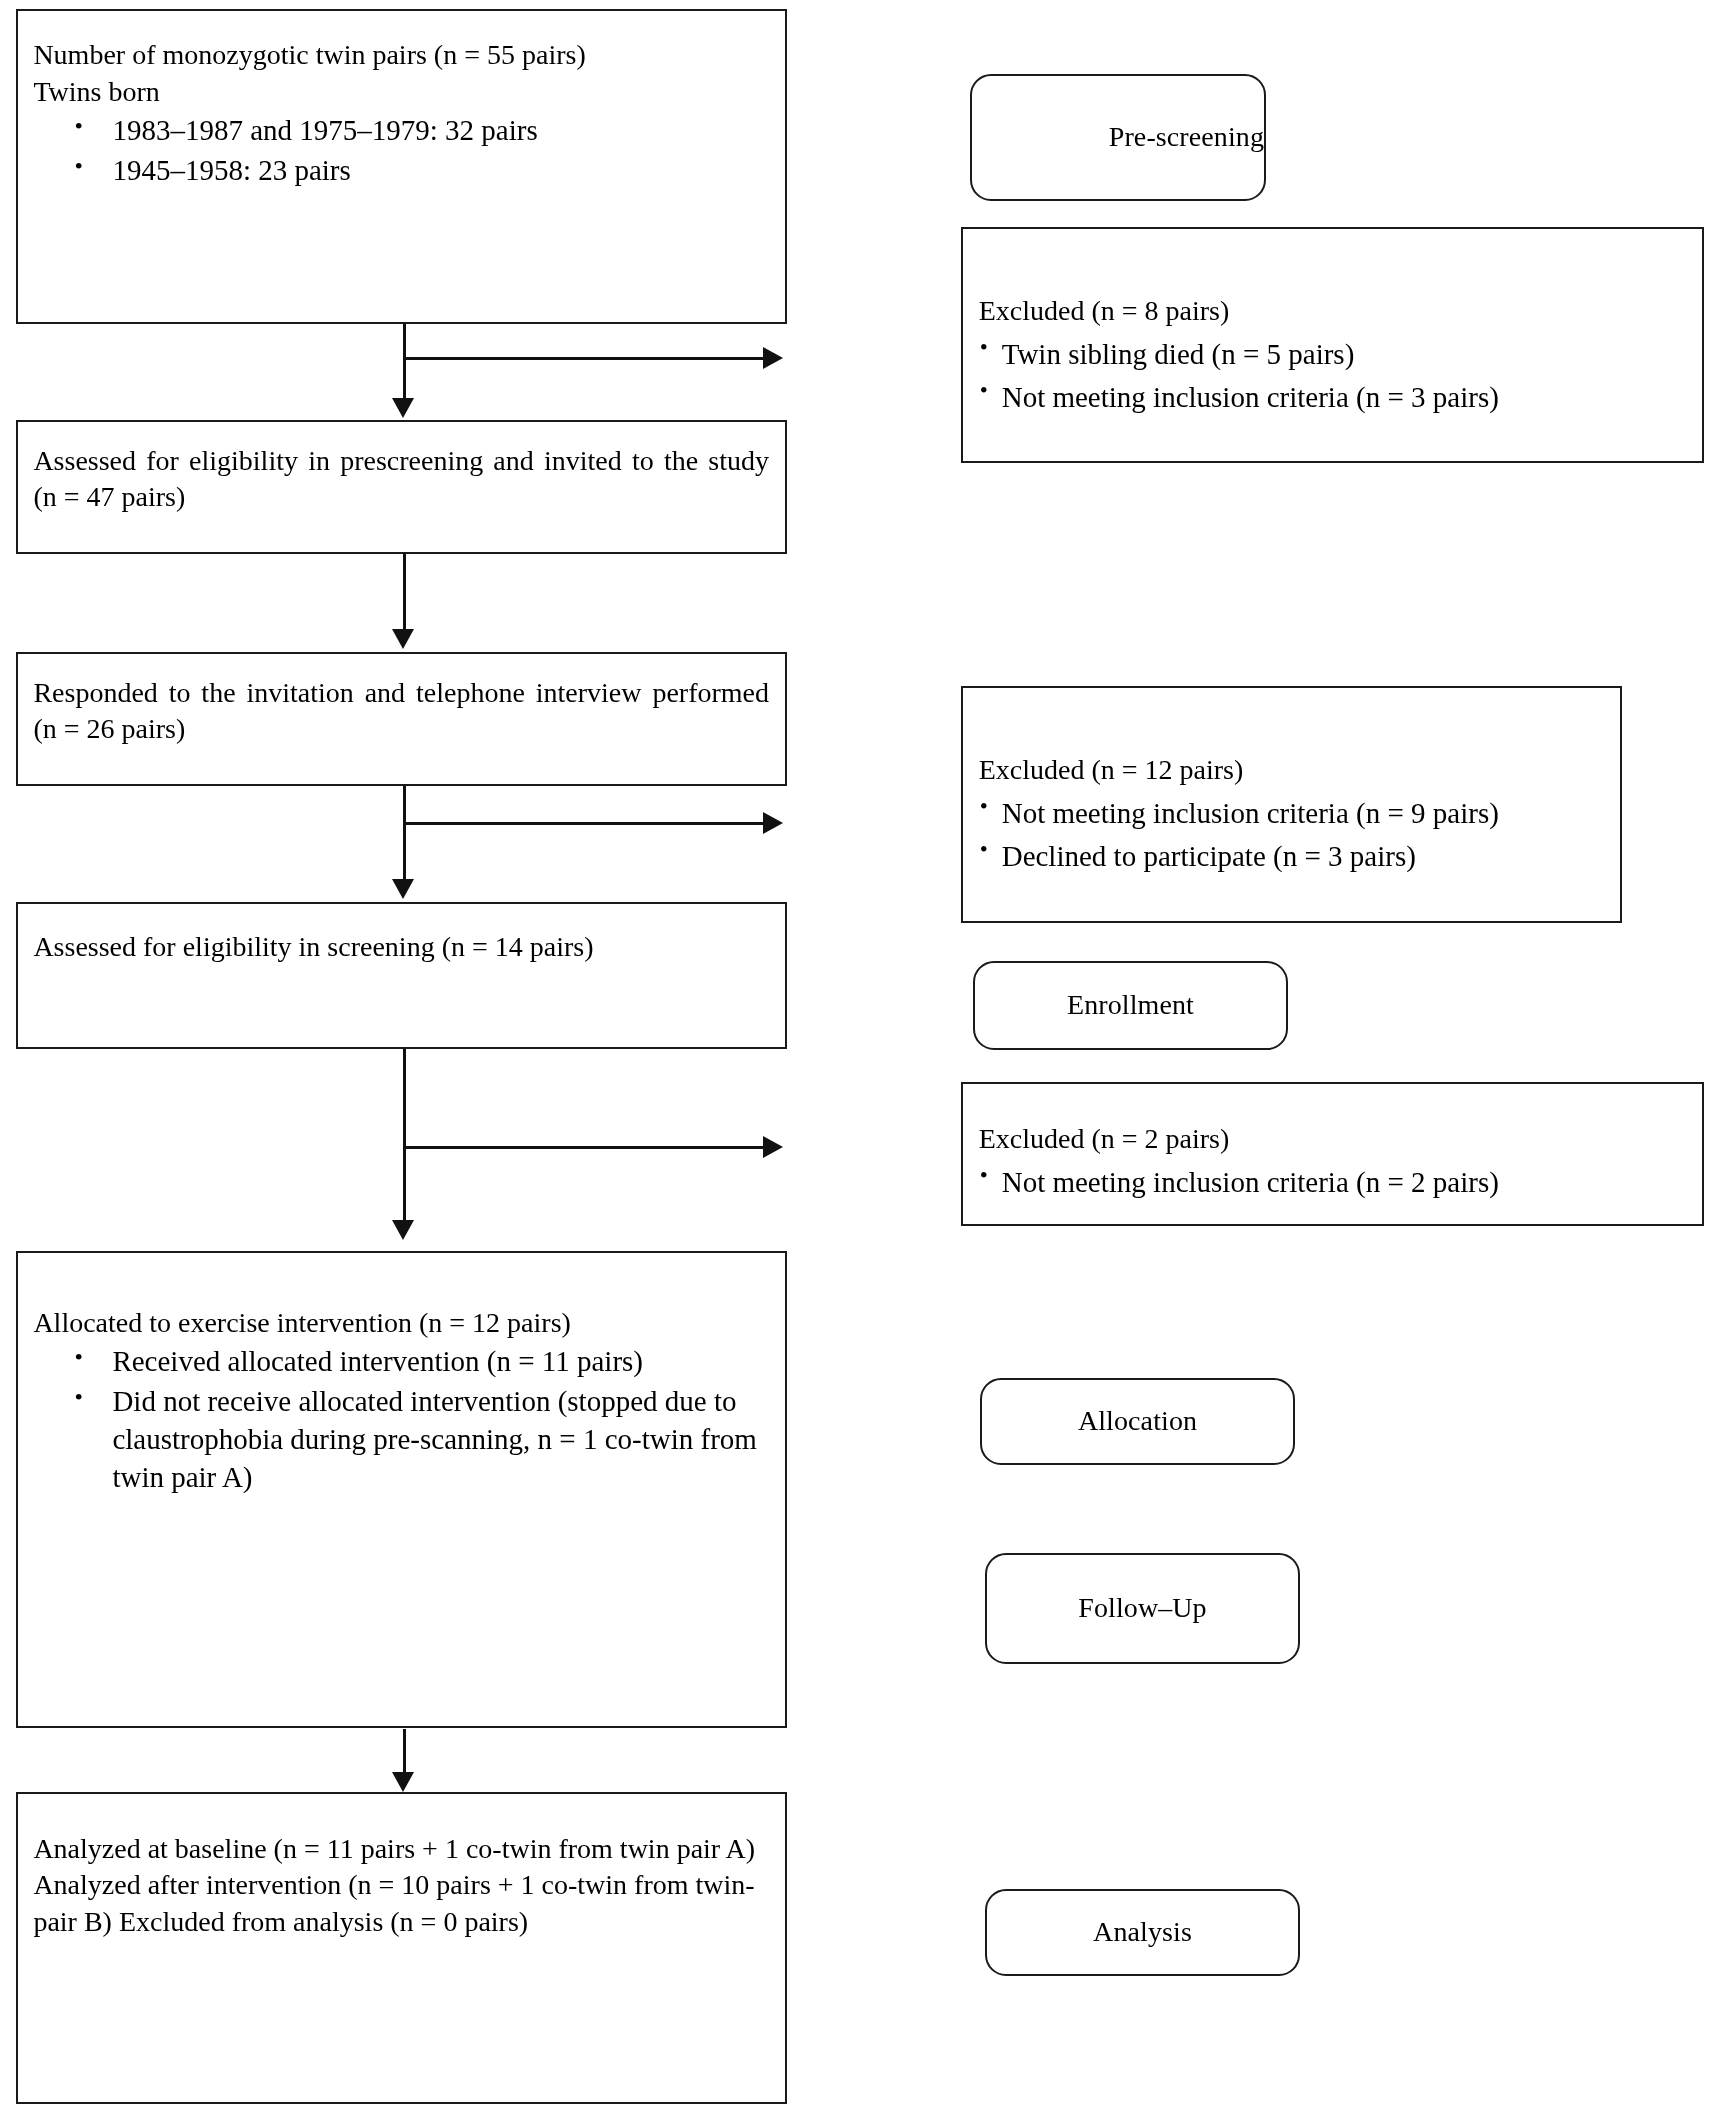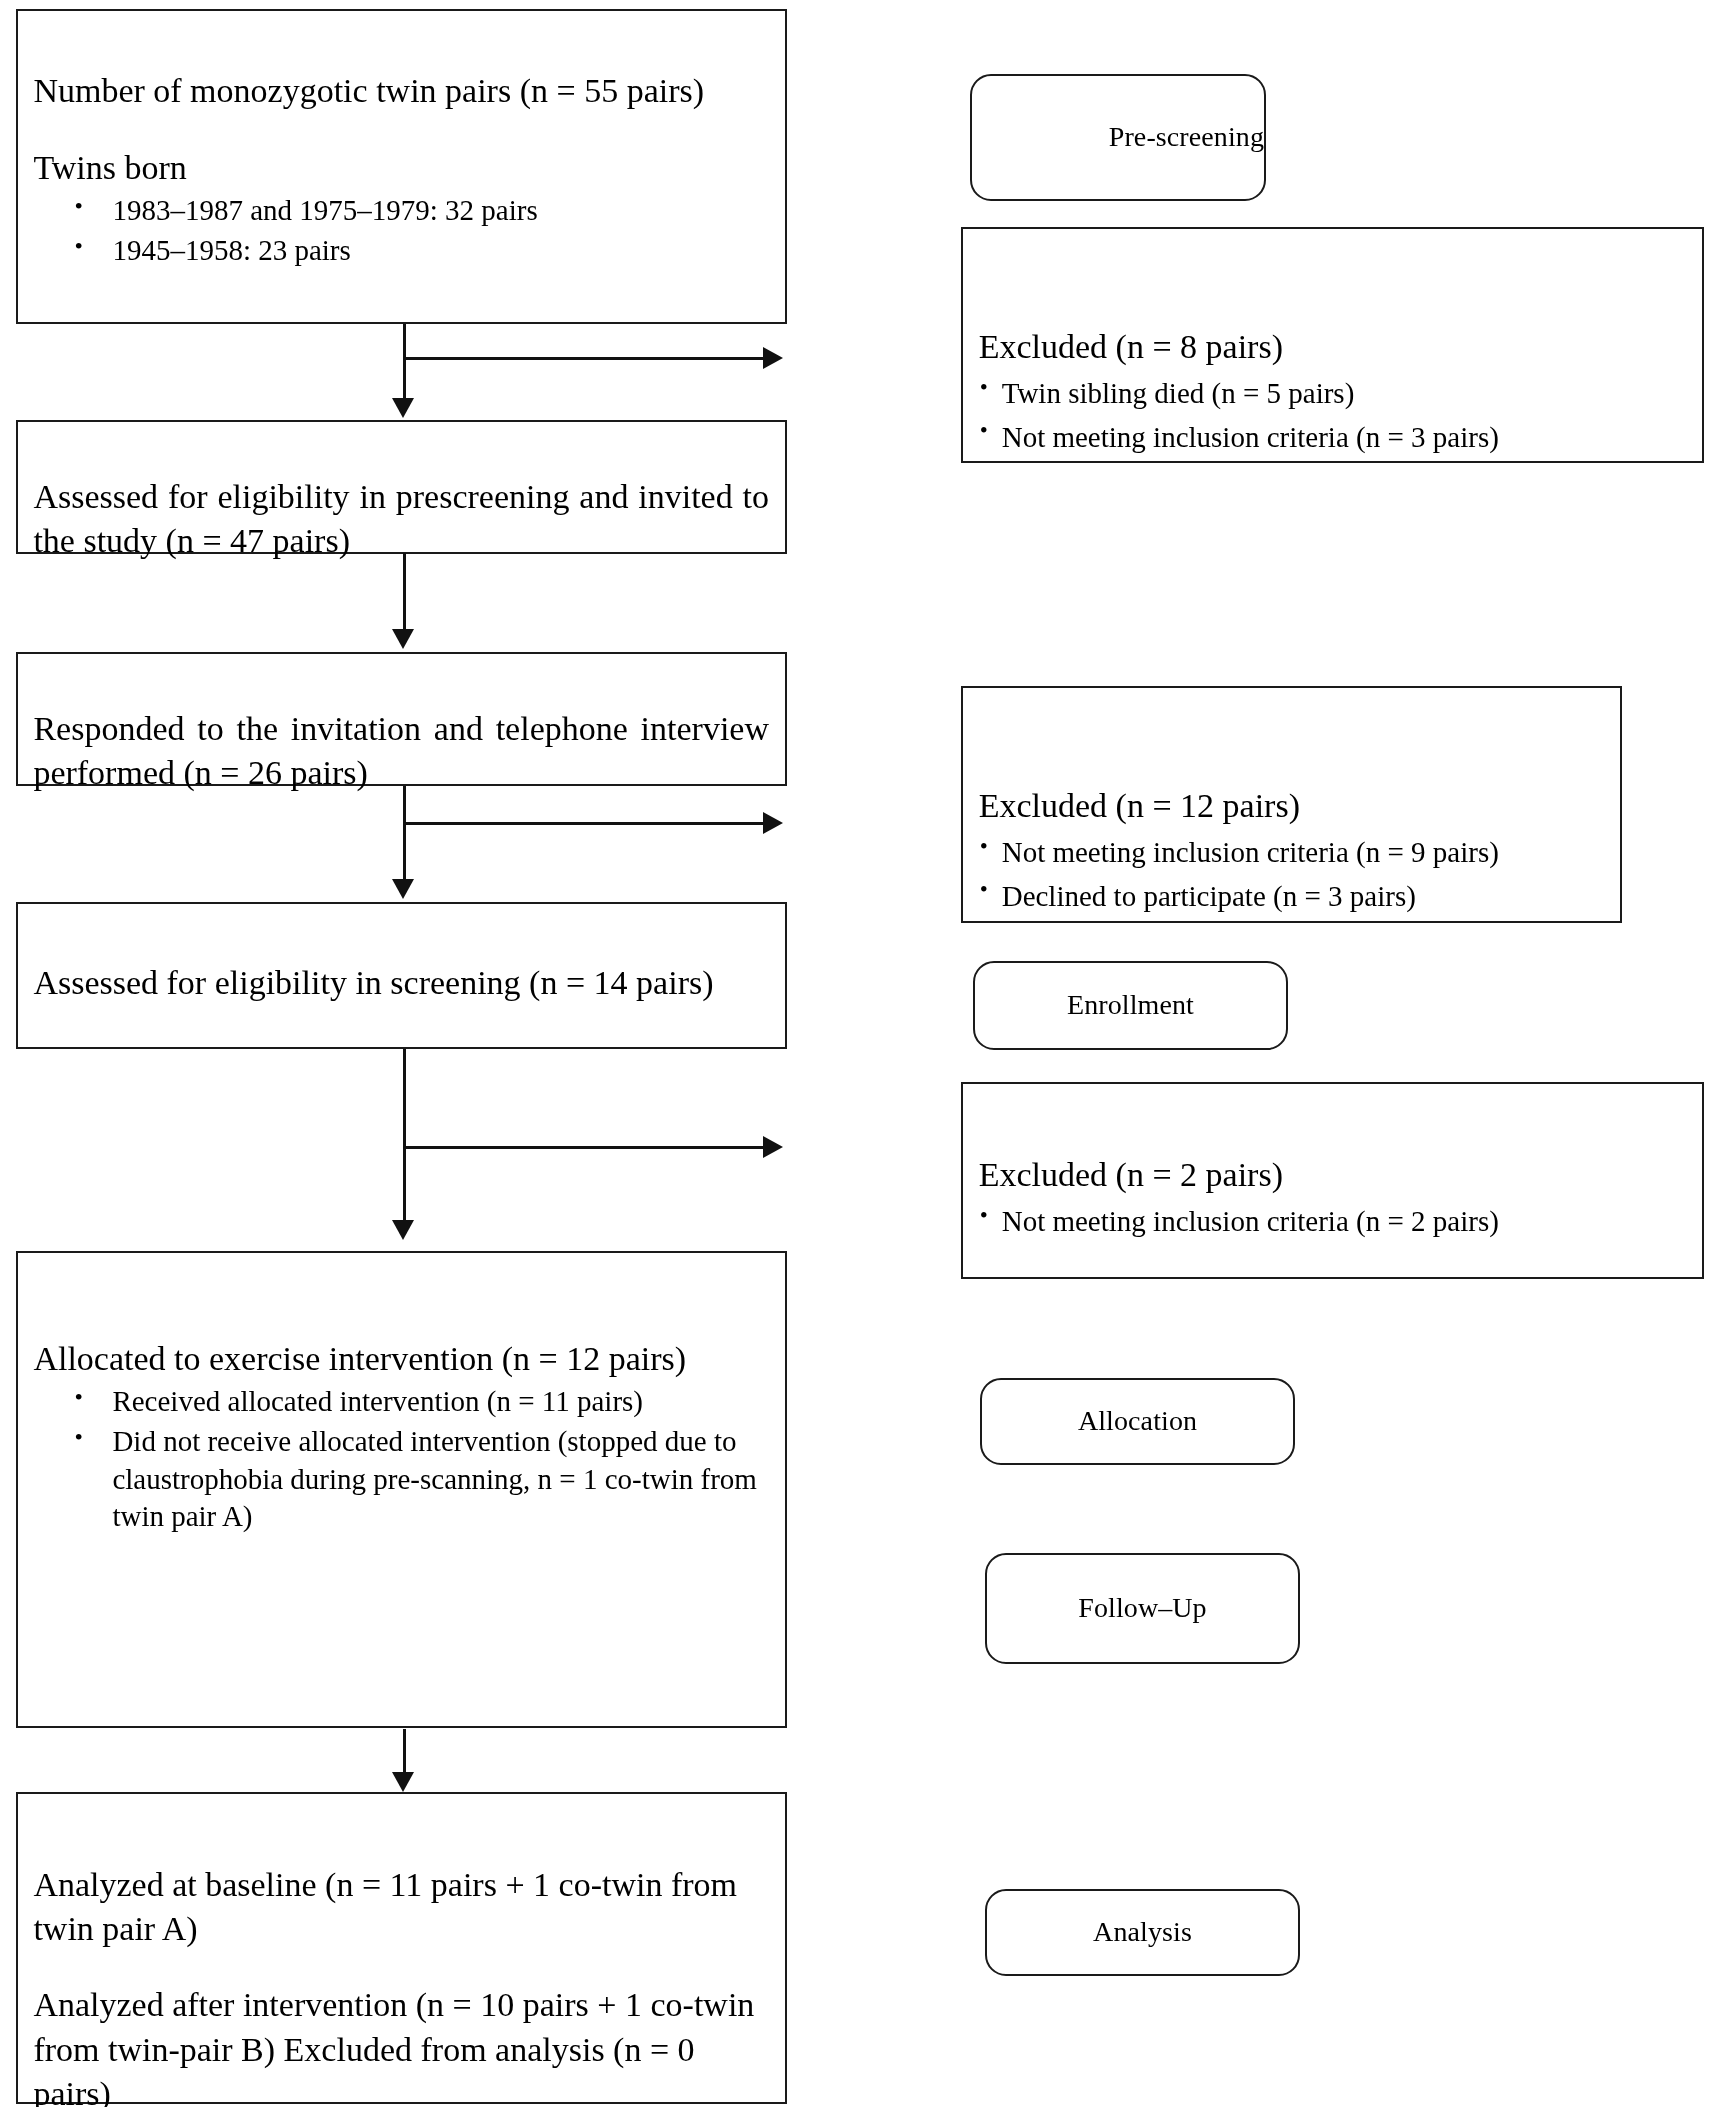--- a/index.html
+++ b/index.html
@@ -20,21 +20,21 @@
   .rbox{
     position:absolute;
     background:#fff;
     border:2.1px solid #1a1a1a;
     border-radius:21px;
     box-sizing:border-box;
     display:flex;align-items:center;justify-content:center;
   }
   .rbox span{font-size:28px;line-height:1.1;letter-spacing:0.1px;}
 
-  .ln{font-size:34px;line-height:1.30;margin-top:32px;}
+  .ln{font-size:28px;line-height:1.30;}
   .just{text-align:justify;text-align-last:left;}
   ul.bul{
     margin:0;padding:0;list-style:none;
   }
   ul.bul.indent li{
     position:relative;
     padding-left:79px;
     font-size:29px;line-height:1.30;
     margin-top:2.1px;
   }
@@ -162,21 +162,21 @@
         <li>Not meeting inclusion criteria (n = 9 pairs)</li>
         <li>Declined to participate (n = 3 pairs)</li>
       </ul>
     </div>
   </div>
 
   <div class="rbox" style="left:973px;top:961px;width:315px;height:89px;">
     <span>Enrollment</span>
   </div>
 
-  <div class="box" style="left:961px;top:1082px;width:743px;height:197px;">
+  <div class="box" style="left:961px;top:1082px;width:743px;height:144px;">
     <div class="box-inner" style="top:37px;padding:0 15.7px;">
       <div class="ln">Excluded (n = 2 pairs)</div>
       <ul class="bul tight">
         <li>Not meeting inclusion criteria (n = 2 pairs)</li>
       </ul>
     </div>
   </div>
 
   <div class="rbox" style="left:980px;top:1378px;width:315px;height:87px;">
     <span>Allocation</span>

